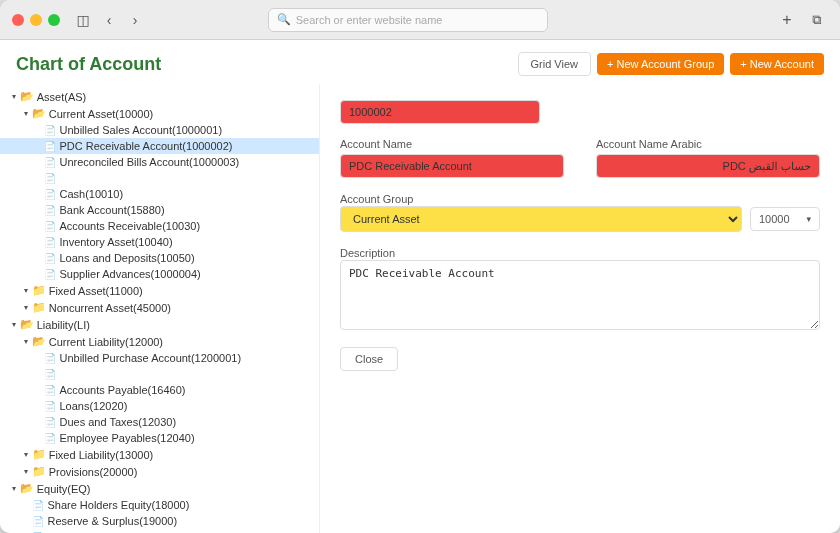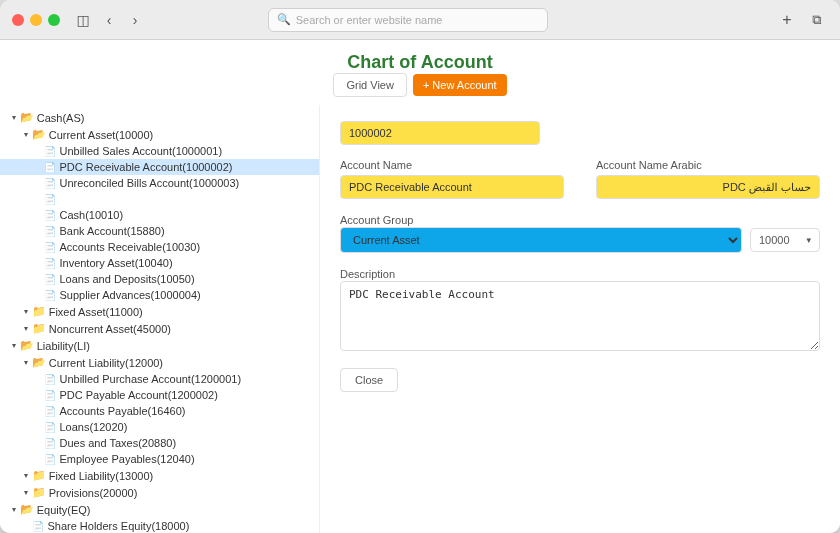--- a/index.html
+++ b/index.html
@@ -101,21 +101,20 @@
       flex-direction: column;
       overflow: hidden;
     }
 
     .page-header {
       padding: 12px 16px 8px;
       display: flex;
       align-items: center;
       justify-content: space-between;
       flex-shrink: 0;
-      flex-direction: column;
     }
 
     .page-title {
       font-size: 18px;
       font-weight: 600;
       color: #2e7d32;
     }
 
     .header-buttons {
       display: flex;
@@ -236,42 +235,42 @@
       color: #555;
       margin-bottom: 4px;
     }
 
     .form-input {
       border: 1px solid #ddd;
       border-radius: 4px;
       padding: 5px 8px;
       font-size: 11px;
       color: #333;
-      background: #fde047;
+      background: #ef4444;
       outline: none;
     }
 
     .form-input-arabic {
       text-align: right;
       direction: rtl;
     }
 
     .form-select-row {
       display: flex;
       gap: 8px;
       align-items: center;
     }
 
     .form-select {
       border: 1px solid #ddd;
       border-radius: 4px;
       padding: 5px 8px;
       font-size: 11px;
       color: #333;
-      background: #0ea5e9;
+      background: #fde047;
       flex: 1;
     }
 
     .select-code {
       font-size: 11px;
       color: #555;
       padding: 5px 8px;
       border: 1px solid #ddd;
       border-radius: 4px;
       background: white;
@@ -332,33 +331,34 @@
       <div class="titlebar-btn" style="font-size:13px;">⧉</div>
     </div>
   </div>
 
   <div class="main-content">
 
     <div class="page-header">
       <div class="page-title">Chart of Account</div>
       <div class="header-buttons">
         <button class="btn-grid-view">Grid View</button>
+        <button class="btn-new-group">+ New Account Group</button>
         <button class="btn-new-account">+ New Account</button>
       </div>
     </div>
 
     <div class="content-area">
 
       <div class="tree-panel">
 
         <div class="tree-item">
           <span class="indent" style="width:4px;"></span>
           <span class="toggle">▾</span>
           <span class="folder-icon">📂</span>
-          <span>Cash(AS)</span>
+          <span>Asset(AS)</span>
         </div>
 
         <div class="tree-item">
           <span class="indent" style="width:16px;"></span>
           <span class="toggle">▾</span>
           <span class="folder-icon">📂</span>
           <span>Current Asset(10000)</span>
         </div>
 
         <div class="tree-item">
@@ -462,42 +462,41 @@
           <span class="indent" style="width:28px;"></span>
           <span class="toggle" style="visibility:hidden;">▾</span>
           <span class="file-icon">📄</span>
           <span>Unbilled Purchase Account(1200001)</span>
         </div>
 
         <div class="tree-item">
           <span class="indent" style="width:28px;"></span>
           <span class="toggle" style="visibility:hidden;">▾</span>
           <span class="file-icon">📄</span>
-          <span>PDC Payable Account(1200002)</span>
         </div>
 
         <div class="tree-item">
           <span class="indent" style="width:28px;"></span>
           <span class="toggle" style="visibility:hidden;">▾</span>
           <span class="file-icon">📄</span>
           <span>Accounts Payable(16460)</span>
         </div>
 
         <div class="tree-item">
           <span class="indent" style="width:28px;"></span>
           <span class="toggle" style="visibility:hidden;">▾</span>
           <span class="file-icon">📄</span>
           <span>Loans(12020)</span>
         </div>
 
         <div class="tree-item">
           <span class="indent" style="width:28px;"></span>
           <span class="toggle" style="visibility:hidden;">▾</span>
           <span class="file-icon">📄</span>
-          <span>Dues and Taxes(20880)</span>
+          <span>Dues and Taxes(12030)</span>
         </div>
 
         <div class="tree-item">
           <span class="indent" style="width:28px;"></span>
           <span class="toggle" style="visibility:hidden;">▾</span>
           <span class="file-icon">📄</span>
           <span>Employee Payables(12040)</span>
         </div>
 
         <div class="tree-item">

